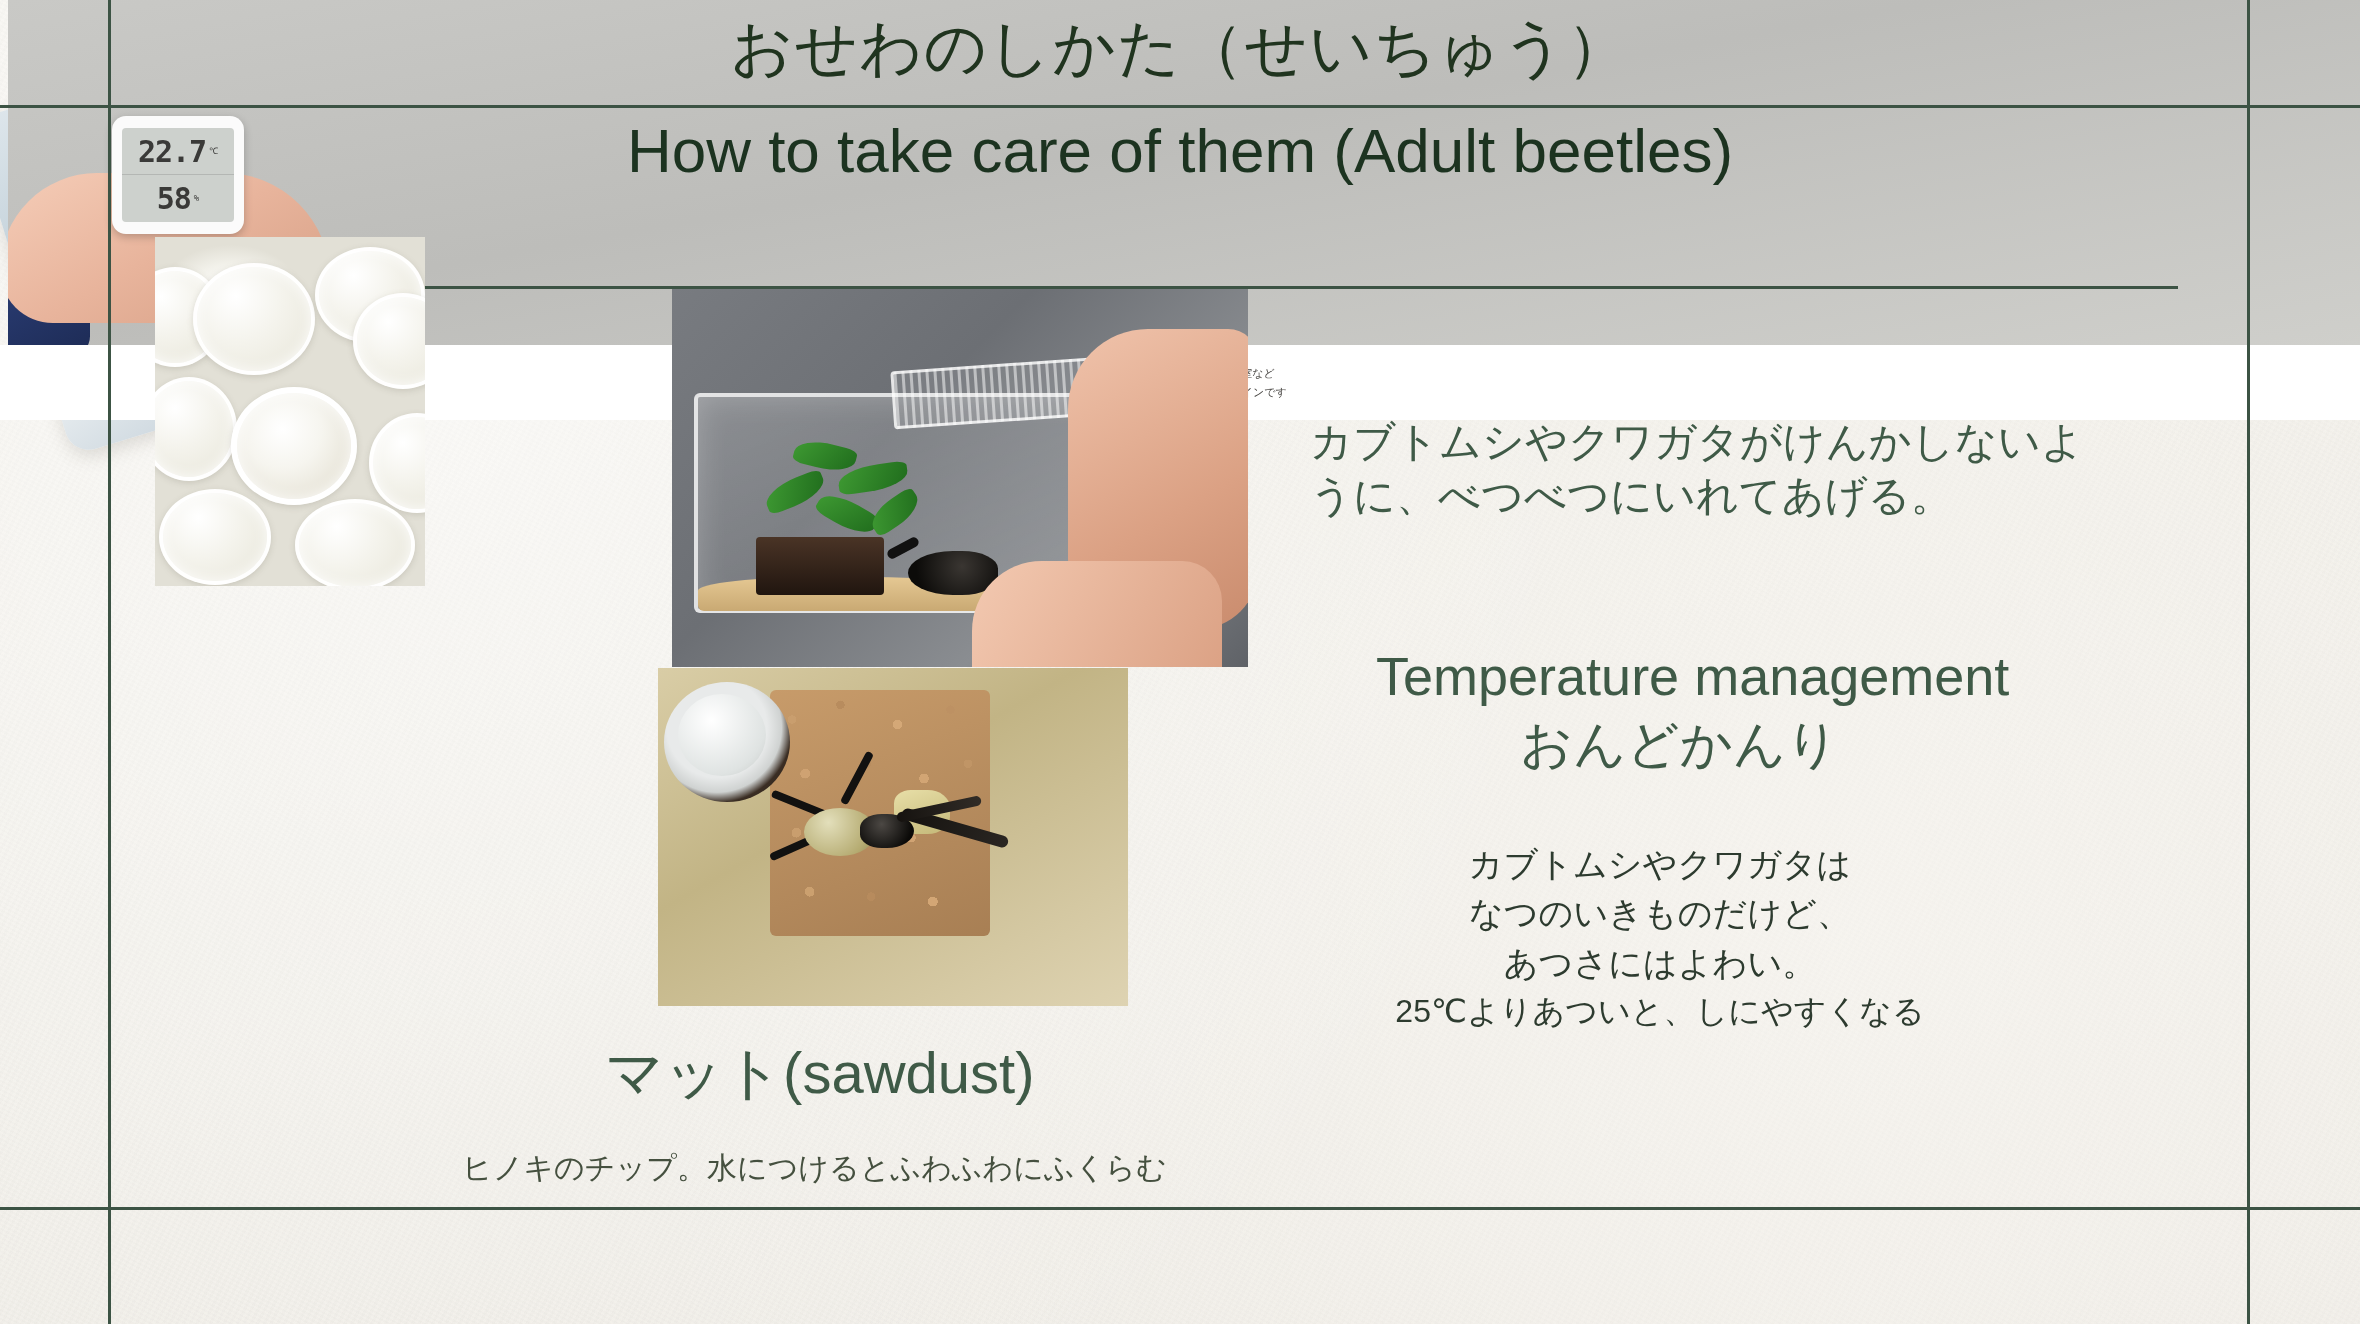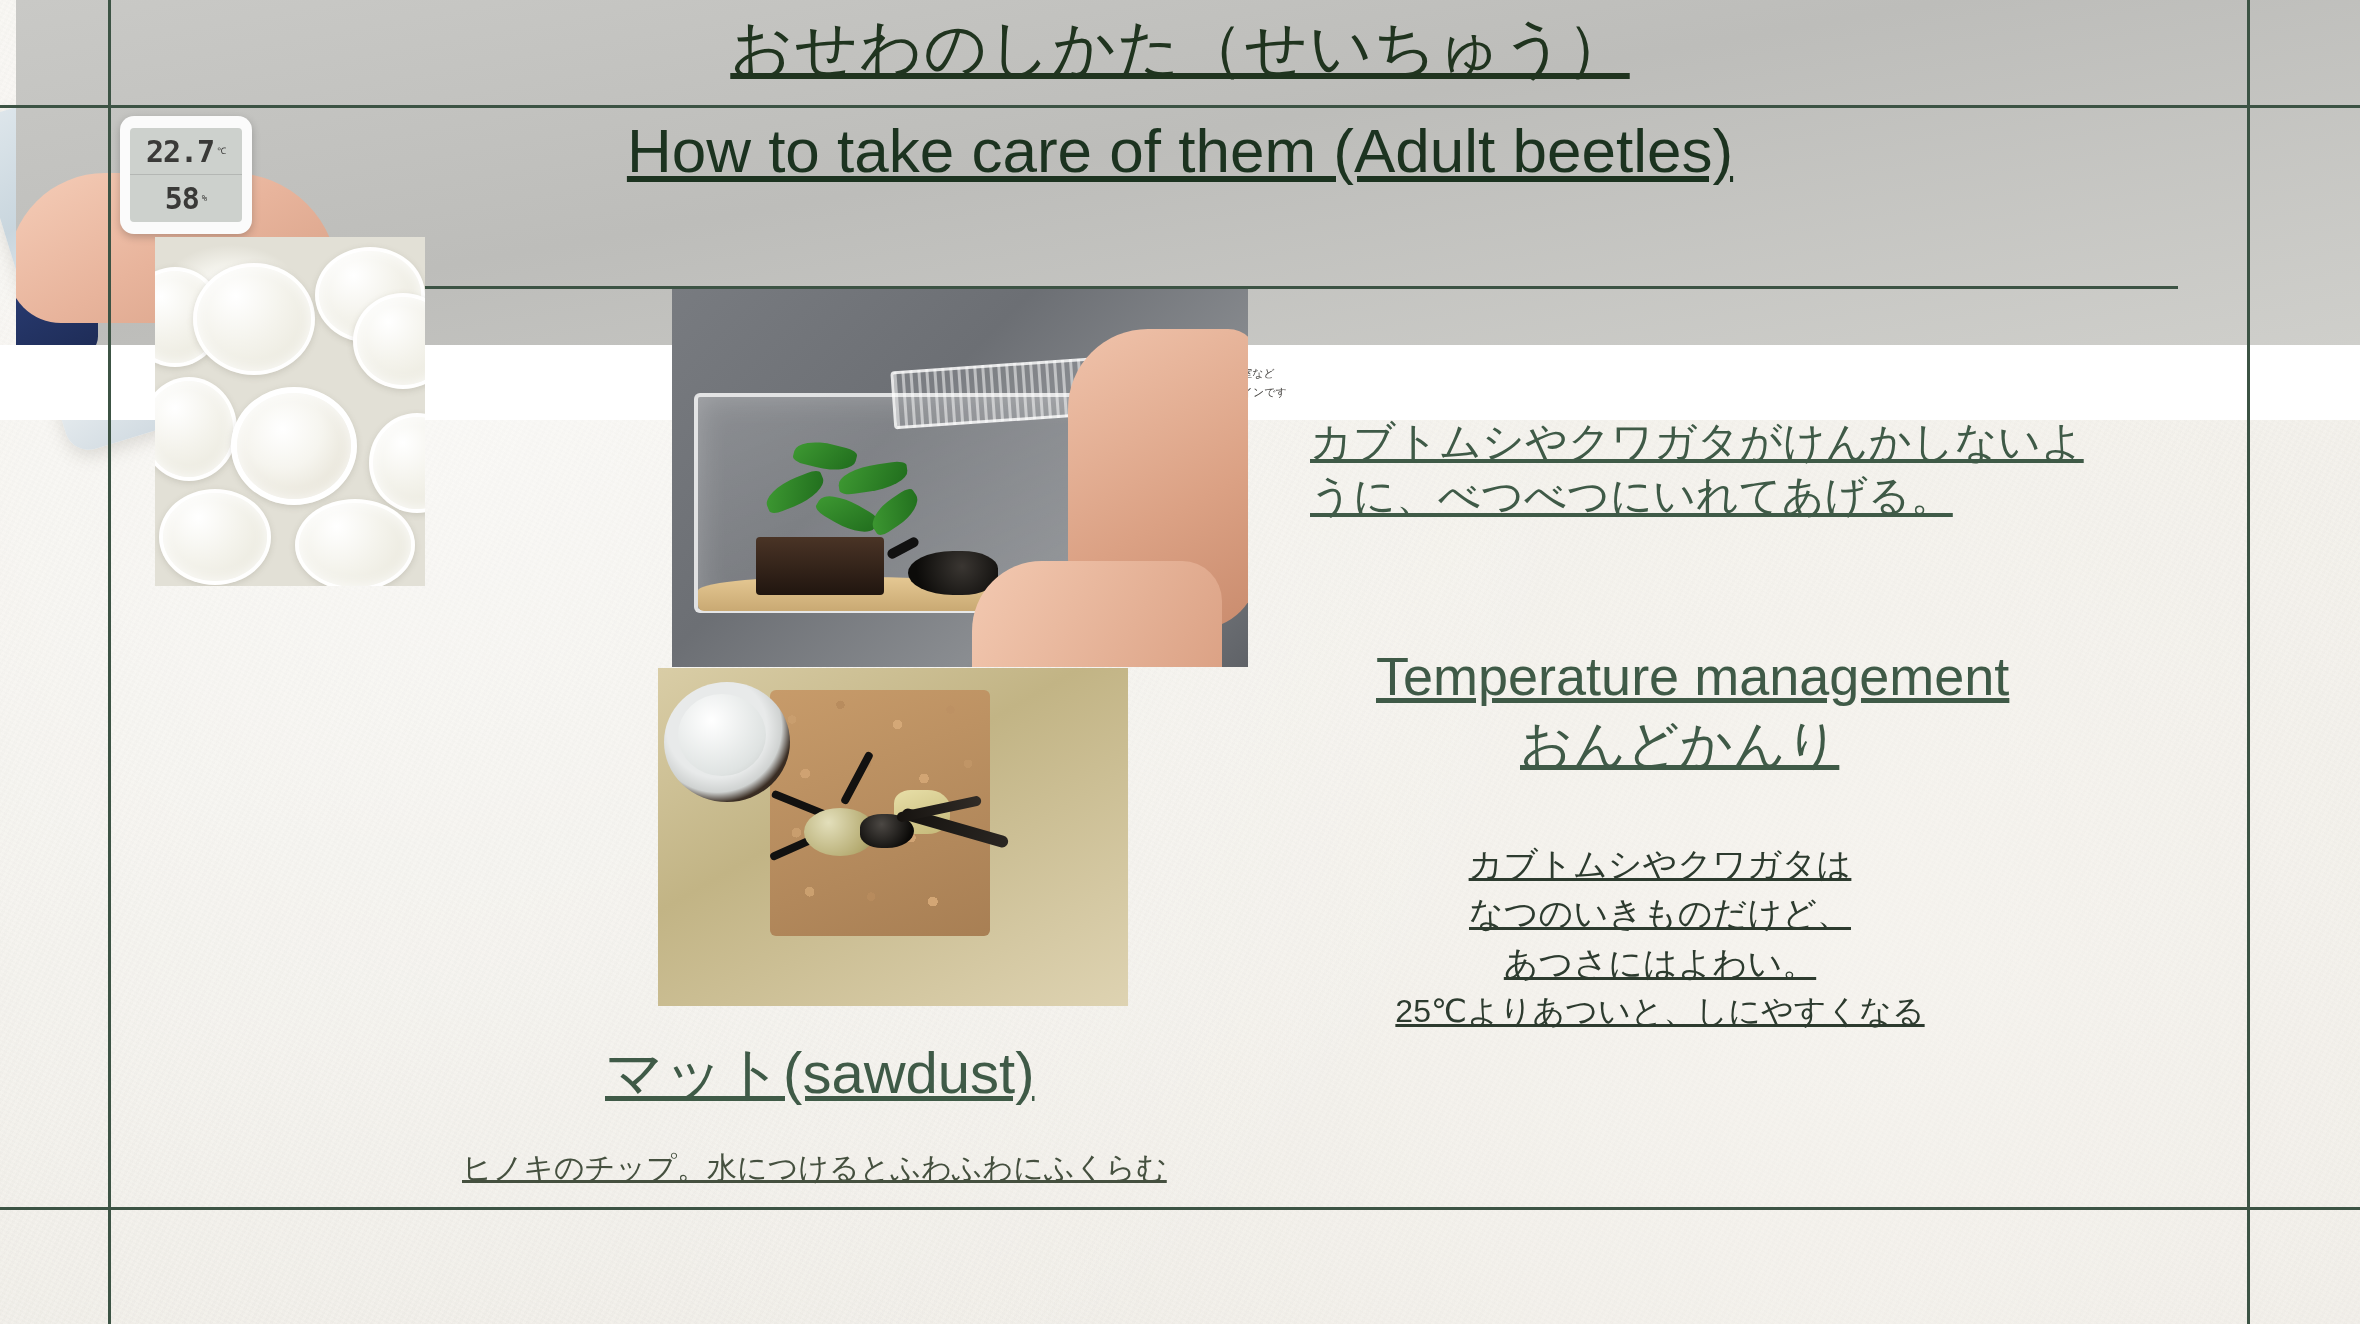--- a/index.html
+++ b/index.html
@@ -33,21 +33,21 @@
   .rule.v{ width:3px; top:0; bottom:0; }
   .rule.h{ height:3px; left:0; right:0; }
 
   .divider{
     position:absolute;
     height:3px;
     background:#3c5344;
     z-index:4;
   }
 
-  .txt{ position:absolute; z-index:6; color:#3f5a47; white-space:nowrap;text-decoration:underline; }
+  .txt{ position:absolute; z-index:6; color:#3f5a47; white-space:nowrap; }
 
   #title{
     top:6px; left:0; width:2360px;
     text-align:center;
     font-size:62px;
     letter-spacing:1px;
     font-weight:400;
     color:#20341f;
   }
   #subtitle{
@@ -298,21 +298,21 @@
     background:linear-gradient(160deg,#e8dfa8,#c4b878);
   }
 
   
   #photo-thermo{
     left:1958px; top:766px; width:320px; height:420px;
     background:#ffffff;
     z-index:5;
   }
   #photo-thermo .pic{
-    position:absolute; left:16px; top:0; right:0; height:345px;
+    position:absolute; left:8px; top:0; right:0; height:345px;
     background:linear-gradient(170deg,#c9c9c6 0%,#bdbdba 45%,#cfcfcb 100%);
     overflow:hidden;
     padding-left:12px;
   }
   #photo-thermo .palm{
     position:absolute; left:-8px; bottom:22px; width:330px; height:150px;
     border-radius:110px 120px 40px 60px;
     background:linear-gradient(150deg,#f5cdb8 0%,#e8b49c 50%,#d59e84 100%);
   }
   #photo-thermo .sleeve{

